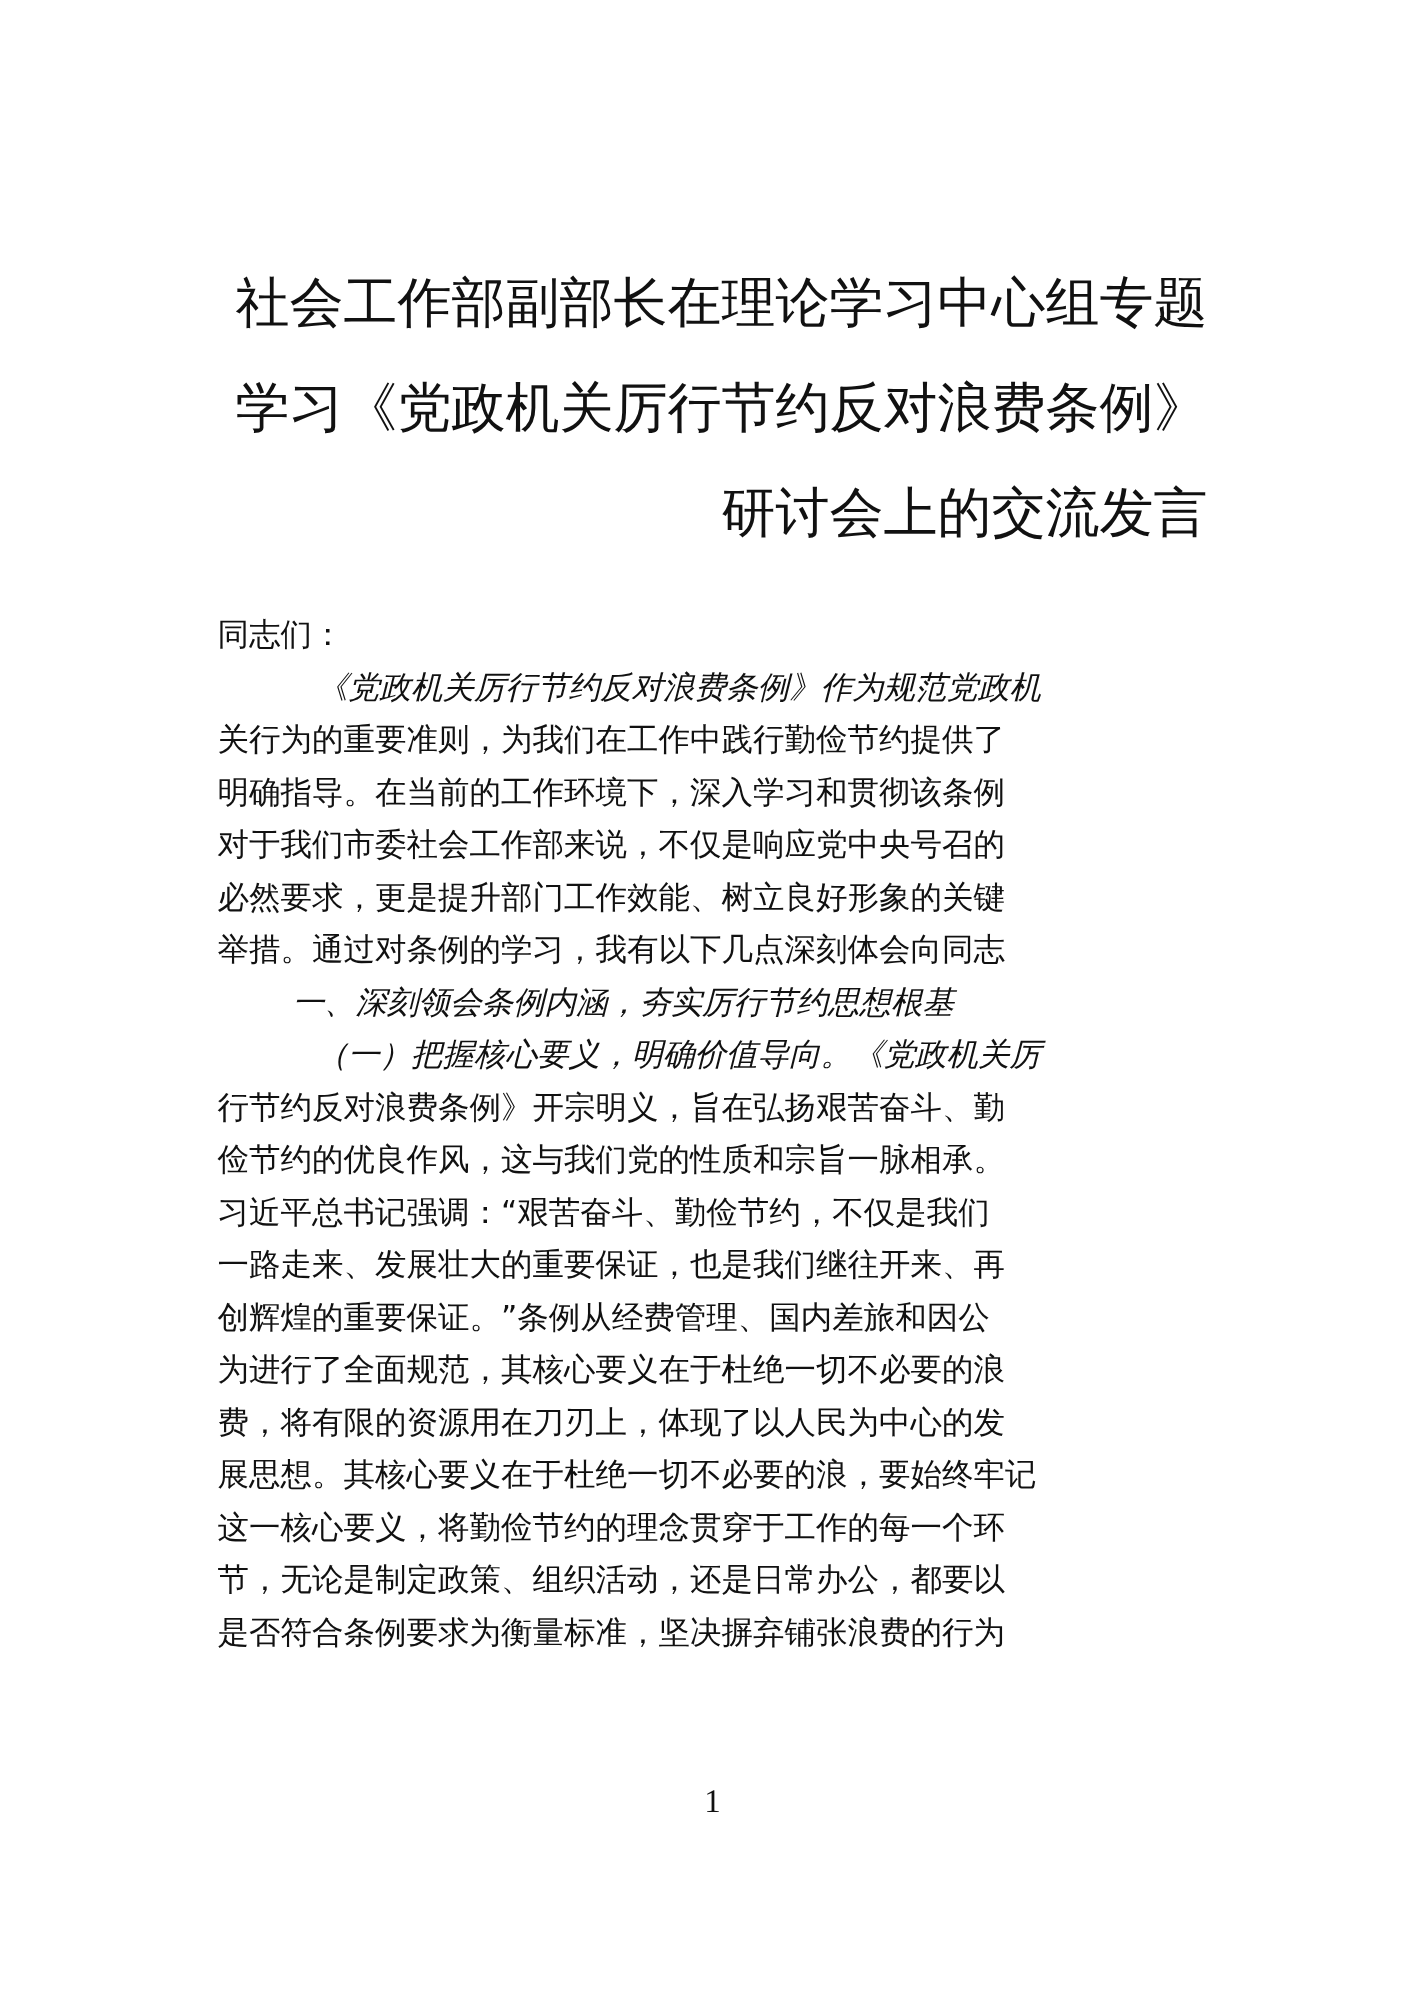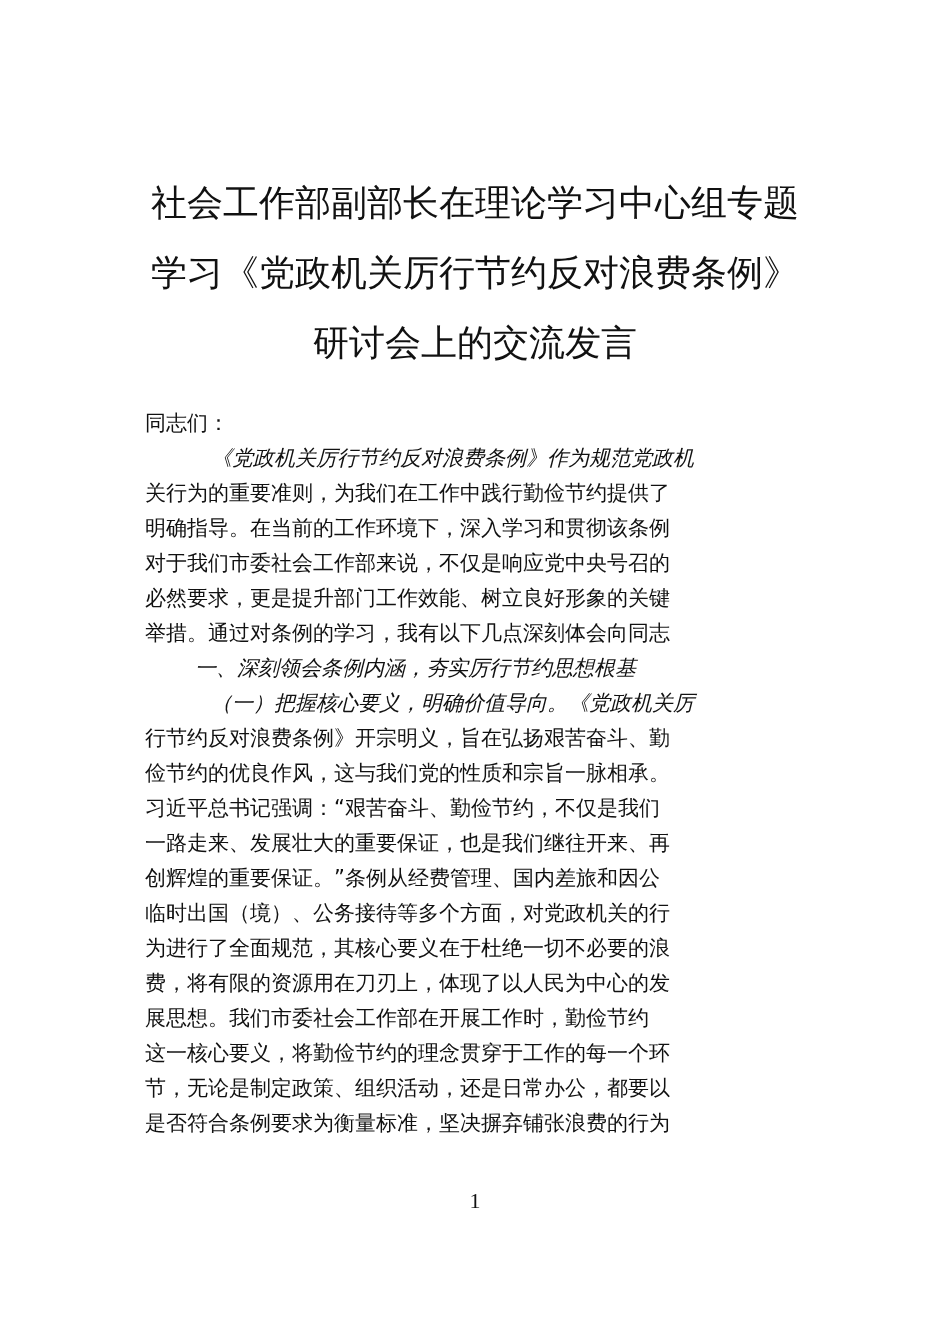--- a/index.html
+++ b/index.html
@@ -1,20 +1,20 @@
 <!DOCTYPE html>
 <html><head>
 <meta charset="utf-8">
 <style>
   html, body { margin: 0; padding: 0; background: #ffffff; }
   body { width: 950px; height: 1344px; position: relative; overflow: hidden;
          font-family: "DejaVu Sans", "Liberation Sans", sans-serif; color: #111; }
   .page { position: absolute; left: 0; top: 0; width: 950px; height: 1344px; background: #fff; }
   .title { position: absolute; left: 145px; width: 660px; top: 168px; text-align: center; }
-  .title .tline { display: block; font-size: 36px; line-height: 70px; height: 70px; white-space: nowrap; letter-spacing: 0px; }
+  .title .tline { display: block; font-size: 36px; line-height: 70px; height: 70px; white-space: nowrap; letter-spacing: 0px; text-align: right; }
   .body { position: absolute; left: 145px; top: 406px; width: 662px; }
   .line { display: block; font-size: 21px; line-height: 35px; height: 35px; white-space: nowrap; overflow: visible; }
   .indent2 { padding-left: 66px; font-style: italic; }
   .heading { padding-left: 50px; font-style: italic; }
   .pagenum { position: absolute; left: 0; width: 950px; top: 1188px; text-align: center;
              font-family: "Liberation Serif", "DejaVu Serif", serif; font-size: 22px; color: #111; }
 </style>
 </head>
 <body>
 
@@ -33,23 +33,22 @@
     <span class="line">对于我们市委社会工作部来说，不仅是响应党中央号召的</span>
     <span class="line">必然要求，更是提升部门工作效能、树立良好形象的关键</span>
     <span class="line">举措。通过对条例的学习，我有以下几点深刻体会向同志</span>
     <span class="line heading">一、深刻领会条例内涵，夯实厉行节约思想根基</span>
     <span class="line indent2">（一）把握核心要义，明确价值导向。《党政机关厉</span>
     <span class="line">行节约反对浪费条例》开宗明义，旨在弘扬艰苦奋斗、勤</span>
     <span class="line">俭节约的优良作风，这与我们党的性质和宗旨一脉相承。</span>
     <span class="line">习近平总书记强调：“艰苦奋斗、勤俭节约，不仅是我们</span>
     <span class="line">一路走来、发展壮大的重要保证，也是我们继往开来、再</span>
     <span class="line">创辉煌的重要保证。”条例从经费管理、国内差旅和因公</span>
-    <span class="line">临时出国（境）、公务接待等多个方面，对党政机关的行</span>
     <span class="line">为进行了全面规范，其核心要义在于杜绝一切不必要的浪</span>
     <span class="line">费，将有限的资源用在刀刃上，体现了以人民为中心的发</span>
-    <span class="line">展思想。我们市委社会工作部在开展工作时，勤俭节约</span>
+    <span class="line">展思想。其核心要义在于杜绝一切不必要的浪，要始终牢记</span>
     <span class="line">这一核心要义，将勤俭节约的理念贯穿于工作的每一个环</span>
     <span class="line">节，无论是制定政策、组织活动，还是日常办公，都要以</span>
     <span class="line">是否符合条例要求为衡量标准，坚决摒弃铺张浪费的行为</span>
   </div>
 
   <div class="pagenum">1</div>
 </div>
 
 </body></html>

